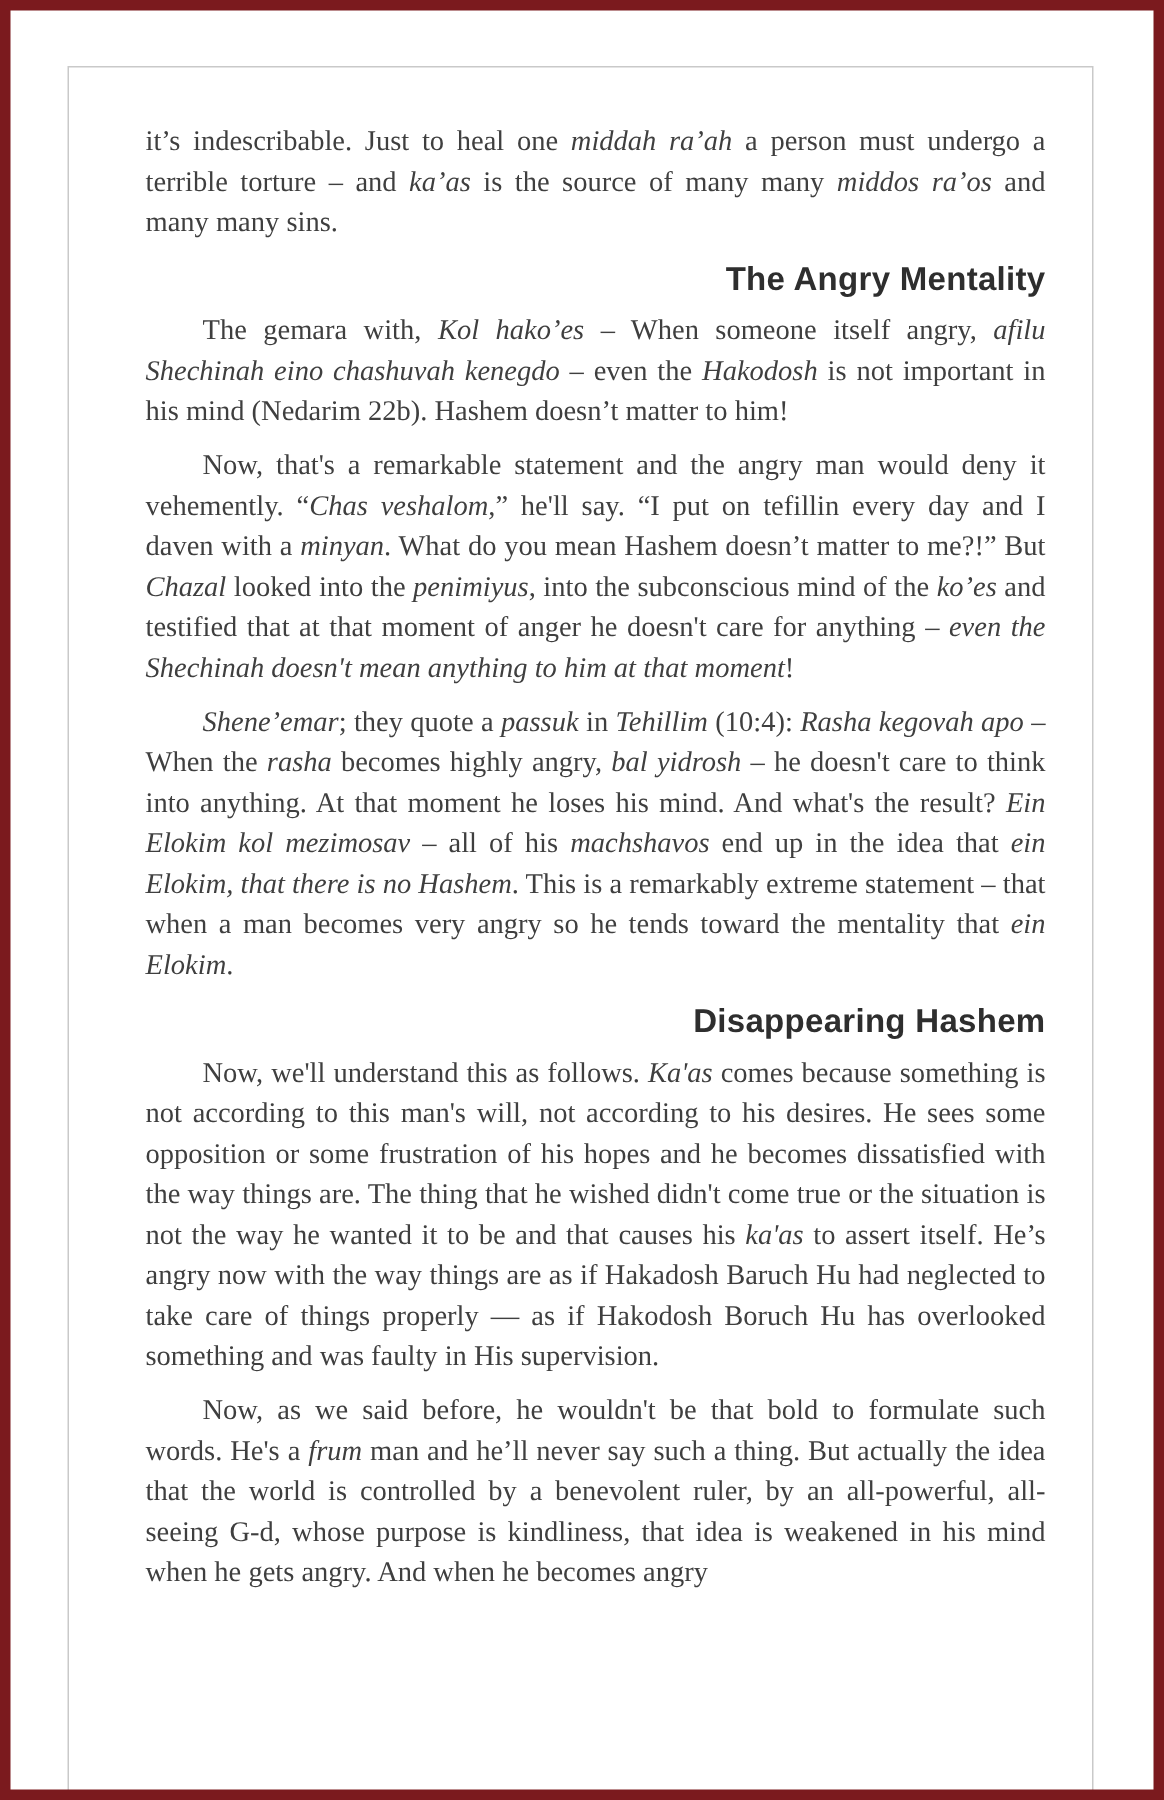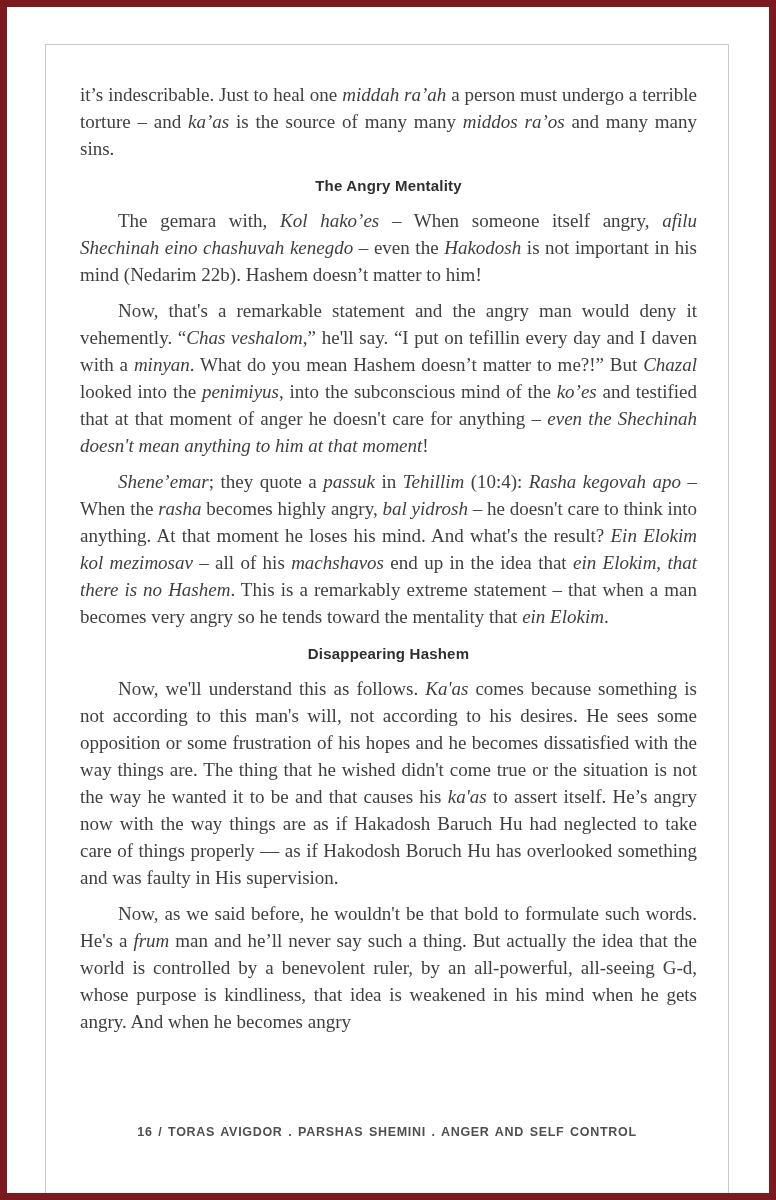--- a/index.html
+++ b/index.html
@@ -30,35 +30,35 @@
   }
   .article {
     padding: 36px 31px 0 34px;
     font-family: "Liberation Serif", "DejaVu Serif", serif;
     font-size: 19px;
     line-height: 27px;
     color: #3f3f3f;
     text-align: justify;
   }
   .article p.para {
-    margin: 0 0 9px 0;
+    margin: 0 0 9px 17px;
   }
   .article p.para.indent {
     text-indent: 38px;
   }
   .article .it {
     font-style: italic;
   }
   .article h3.heading {
     font-family: "Liberation Sans", "DejaVu Sans", sans-serif;
     font-weight: bold;
-    font-size: 15px;
+    font-size: 22px;
     line-height: 24px;
     color: #2e2e2e;
-    text-align: center;
+    text-align: right;
     margin: 12px 0 9px 0;
     letter-spacing: 0.2px;
   }
   .footer {
     position: absolute;
     left: 0;
     right: 0;
     top: 1080px;
     text-align: center;
     font-family: "Liberation Sans", "DejaVu Sans", sans-serif;
@@ -78,16 +78,13 @@
   <div class="article">
       <p class="para"><span>it’s indescribable. Just to heal one </span><span class="it">middah ra’ah</span><span> a person must undergo a terrible torture – and </span><span class="it">ka’as</span><span> is the source of many many </span><span class="it">middos ra’os</span><span> and many many sins.</span></p>
       <h3 class="heading">The Angry Mentality</h3>
       <p class="para indent"><span>The gemara with, </span><span class="it">Kol hako’es</span><span> – When someone itself angry, </span><span class="it">afilu Shechinah eino chashuvah kenegdo</span><span> – even the </span><span class="it">Hakodosh</span><span> is not important in his mind (Nedarim 22b). Hashem doesn’t matter to him!</span></p>
       <p class="para indent"><span>Now, that's a remarkable statement and the angry man would deny it vehemently. “</span><span class="it">Chas veshalom</span><span>,” he'll say. “I put on tefillin every day and I daven with a </span><span class="it">minyan</span><span>. What do you mean Hashem doesn’t matter to me?!” But </span><span class="it">Chazal</span><span> looked into the </span><span class="it">penimiyus</span><span>, into the subconscious mind of the </span><span class="it">ko’es</span><span> and testified that at that moment of anger he doesn't care for anything – </span><span class="it">even the Shechinah doesn't mean anything to him at that moment</span><span>!</span></p>
       <p class="para indent"><span class="it">Shene’emar</span><span>; they quote a </span><span class="it">passuk</span><span> in </span><span class="it">Tehillim</span><span> (10:4): </span><span class="it">Rasha kegovah apo</span><span> – When the </span><span class="it">rasha</span><span> becomes highly angry, </span><span class="it">bal yidrosh</span><span> – he doesn't care to think into anything. At that moment he loses his mind. And what's the result? </span><span class="it">Ein Elokim kol mezimosav</span><span> – all of his </span><span class="it">machshavos</span><span> end up in the idea that </span><span class="it">ein Elokim, that there is no Hashem</span><span>. This is a remarkably extreme statement – that when a man becomes very angry so he tends toward the mentality that </span><span class="it">ein Elokim</span><span>.</span></p>
       <h3 class="heading">Disappearing Hashem</h3>
       <p class="para indent"><span>Now, we'll understand this as follows. </span><span class="it">Ka'as</span><span> comes because something is not according to this man's will, not according to his desires. He sees some opposition or some frustration of his hopes and he becomes dissatisfied with the way things are. The thing that he wished didn't come true or the situation is not the way he wanted it to be and that causes his </span><span class="it">ka'as</span><span> to assert itself. He’s angry now with the way things are as if Hakadosh Baruch Hu had neglected to take care of things properly — as if Hakodosh Boruch Hu has overlooked something and was faulty in His supervision.</span></p>
       <p class="para indent"><span>Now, as we said before, he wouldn't be that bold to formulate such words. He's a </span><span class="it">frum</span><span> man and he’ll never say such a thing. But actually the idea that the world is controlled by a benevolent ruler, by an all-powerful, all-seeing G-d, whose purpose is kindliness, that idea is weakened in his mind when he gets angry. And when he becomes angry</span></p>
     </div>
-  <div class="footer">
-    <span>16 / TORAS AVIGDOR . PARSHAS SHEMINI . ANGER AND SELF CONTROL</span>
-  </div>
 </div>
 
 </body></html>

